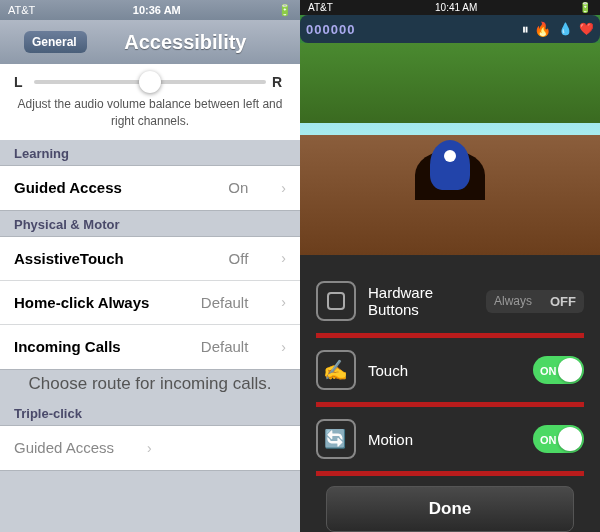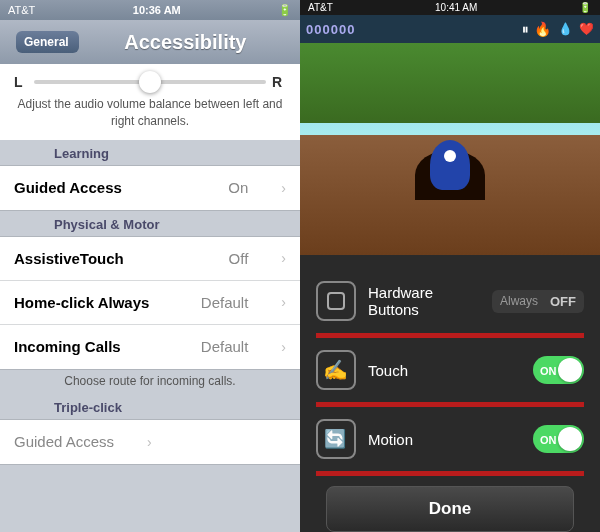--- a/index.html
+++ b/index.html
@@ -19,21 +19,21 @@
       display: flex;
       flex-direction: column;
       overflow: hidden;
     }
 
     .nav-bar {
       background: linear-gradient(to bottom, #b0b8c5, #8e9aaa);
       height: 44px;
       display: flex;
       align-items: center;
-      padding: 0 16px;
+      padding: 0 24px;
       gap: 8px;
       flex-shrink: 0;
     }
 
     .back-button {
       background: linear-gradient(to bottom, #6b7d9a, #4a5f7a);
       color: white;
       border: none;
       border-radius: 6px;
       padding: 4px 10px 4px 8px;
@@ -98,21 +98,20 @@
       text-align: center;
       line-height: 1.4;
     }
 
     .section-header {
       padding: 6px 14px 4px;
       font-size: 13px;
       font-weight: bold;
       color: #4a4a6a;
       text-transform: none;
-      margin-left: 40px;
     }
 
     .settings-group {
       background: white;
       border-top: 1px solid #b0b5bc;
       border-bottom: 1px solid #b0b5bc;
       margin-bottom: 0;
     }
 
     .settings-row {
@@ -143,21 +142,21 @@
       margin-right: 4px;
     }
 
     .chevron {
       color: #c0c0c0;
       font-size: 14px;
     }
 
     .hint-text {
       padding: 4px 14px 6px;
-      font-size: 12px;
+      font-size: 17px;
       color: #555;
       text-align: center;
     }
 
     
     .right-panel {
       width: 300px;
       height: 532px;
       background: #1a1a1a;
       display: flex;
@@ -177,20 +176,21 @@
       position: absolute;
       top: 0;
       left: 0;
       right: 0;
       height: 28px;
       background: rgba(20,20,80,0.7);
       display: flex;
       align-items: center;
       padding: 0 6px;
       gap: 4px;
+      border-radius: 8px;
     }
 
     .hud-score {
       color: #aae;
       font-size: 13px;
       font-weight: bold;
       letter-spacing: 1px;
     }
 
     .hud-icons {
@@ -313,21 +313,21 @@
       font-weight: 500;
       flex: 1;
     }
 
     .always-off-badge {
       background: #3a3a3a;
       border-radius: 6px;
       padding: 4px 8px;
       display: flex;
       align-items: center;
-      gap: 12px;
+      gap: 18px;
     }
 
     .always-text {
       color: #999;
       font-size: 12px;
     }
 
     .off-text {
       color: #ccc;
       font-size: 13px;

